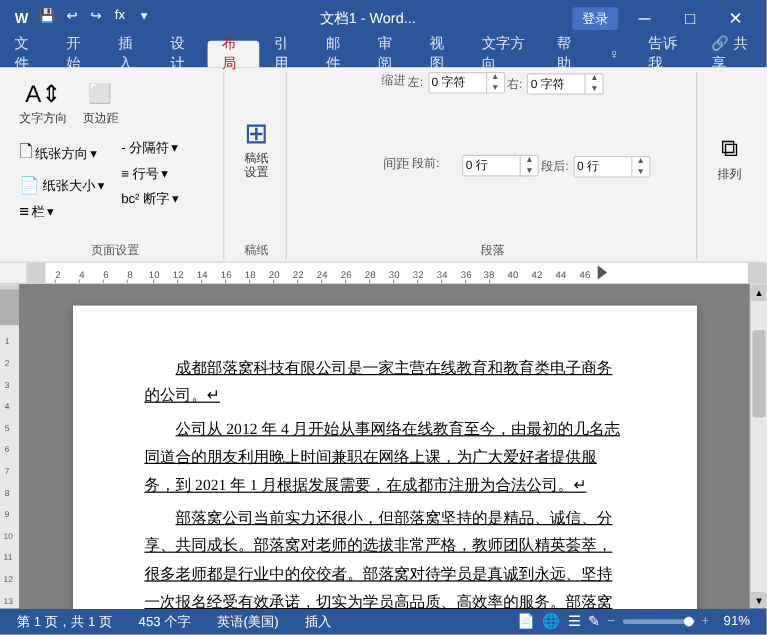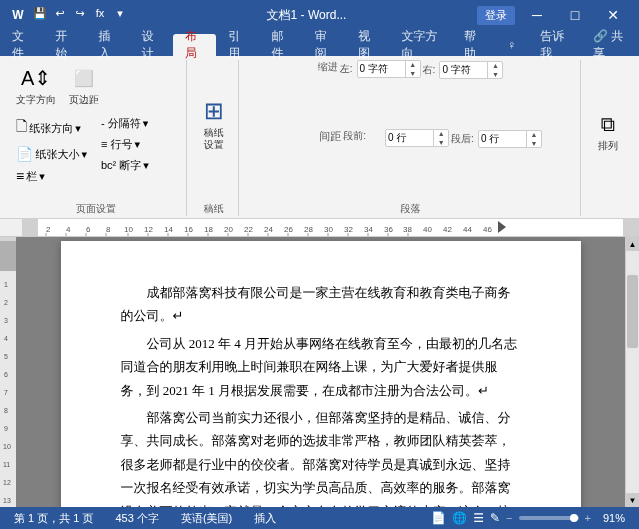--- a/index.html
+++ b/index.html
@@ -297,21 +297,22 @@
       display: flex;
       flex: 1;
       overflow: hidden;
     }
     .doc-scroll {
       flex: 1;
       overflow: auto;
       background: #808080;
       display: flex;
       justify-content: center;
-      padding: 4px;
+      padding: 18px;
+      text-decoration: underline;
     }
     .ribbon-tabs-wrapper {
       position: relative;
     }
 
     .word-icon {
       width: 20px;
       height: 20px;
       background: #2b579a;
       color: white;

